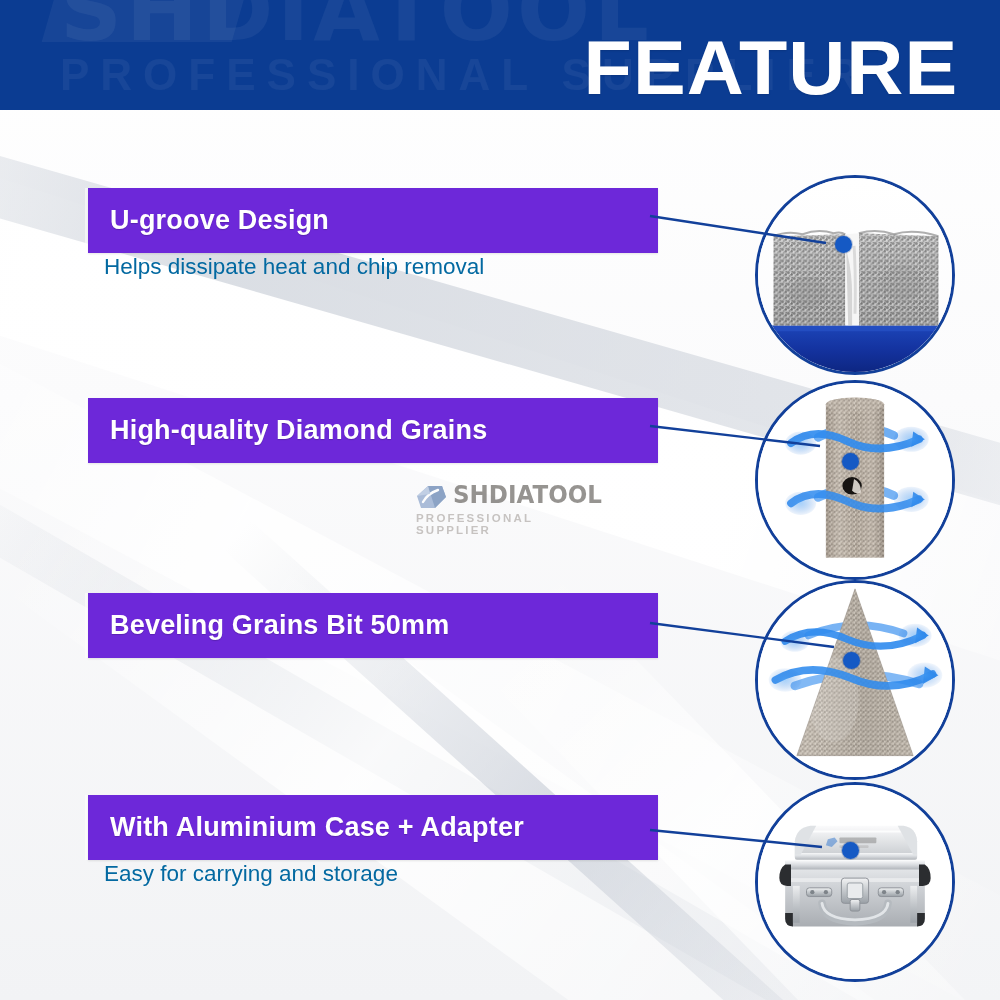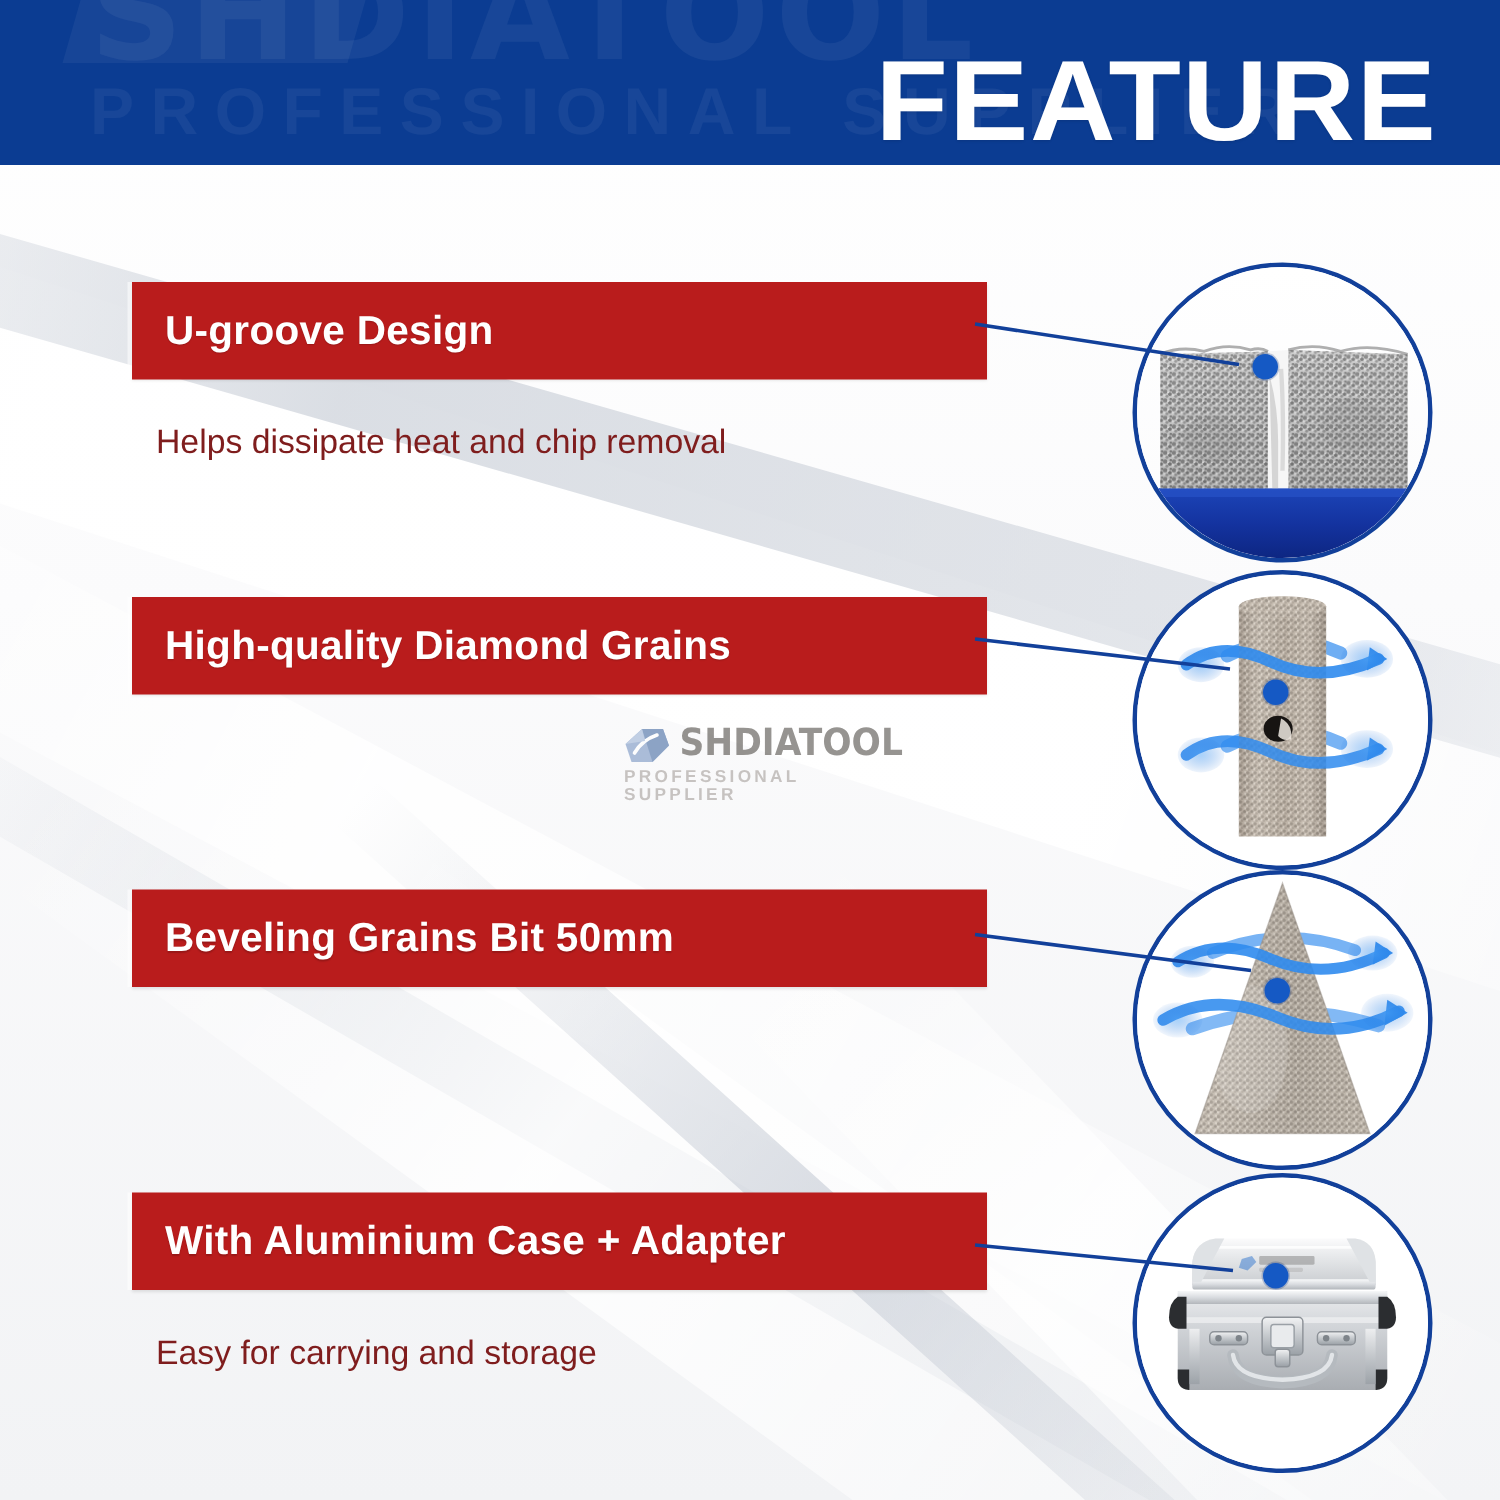--- a/index.html
+++ b/index.html
@@ -157,21 +157,21 @@
   
   .feature{
     position:absolute;
     left:88px;
     width:570px;
     z-index:4;
   }
   .feature-bar{
     position:relative;
     height:65px;
-    background:#b91c1c;
+    background:#6d28d9;
     display:flex;
     align-items:center;
     padding-left:22px;
     box-shadow:0 1px 2px rgba(0,0,0,.10);
   }
   .feature-bar::before{
     content:"";
     position:absolute;
     left:-3px; top:0;
     width:3px; height:100%;
@@ -180,23 +180,23 @@
   .feature-title{
     color:#ffffff;
     font-size:27px;
     font-weight:bold;
     letter-spacing:.2px;
     font-family:"Liberation Sans", sans-serif;
     white-space:nowrap;
     text-shadow:0 1px 1px rgba(0,0,0,.18);
   }
   .feature-desc{
-    margin-top:28px;
+    margin-top:0;
     padding-left:16px;
-    color:#7f1d1d;
+    color:#0369a1;
     font-size:22.5px;
     line-height:1.27;
     font-family:"Liberation Sans", sans-serif;
     max-width:560px;
   }
 
   
   .connector{
     position:absolute;
     z-index:6;

